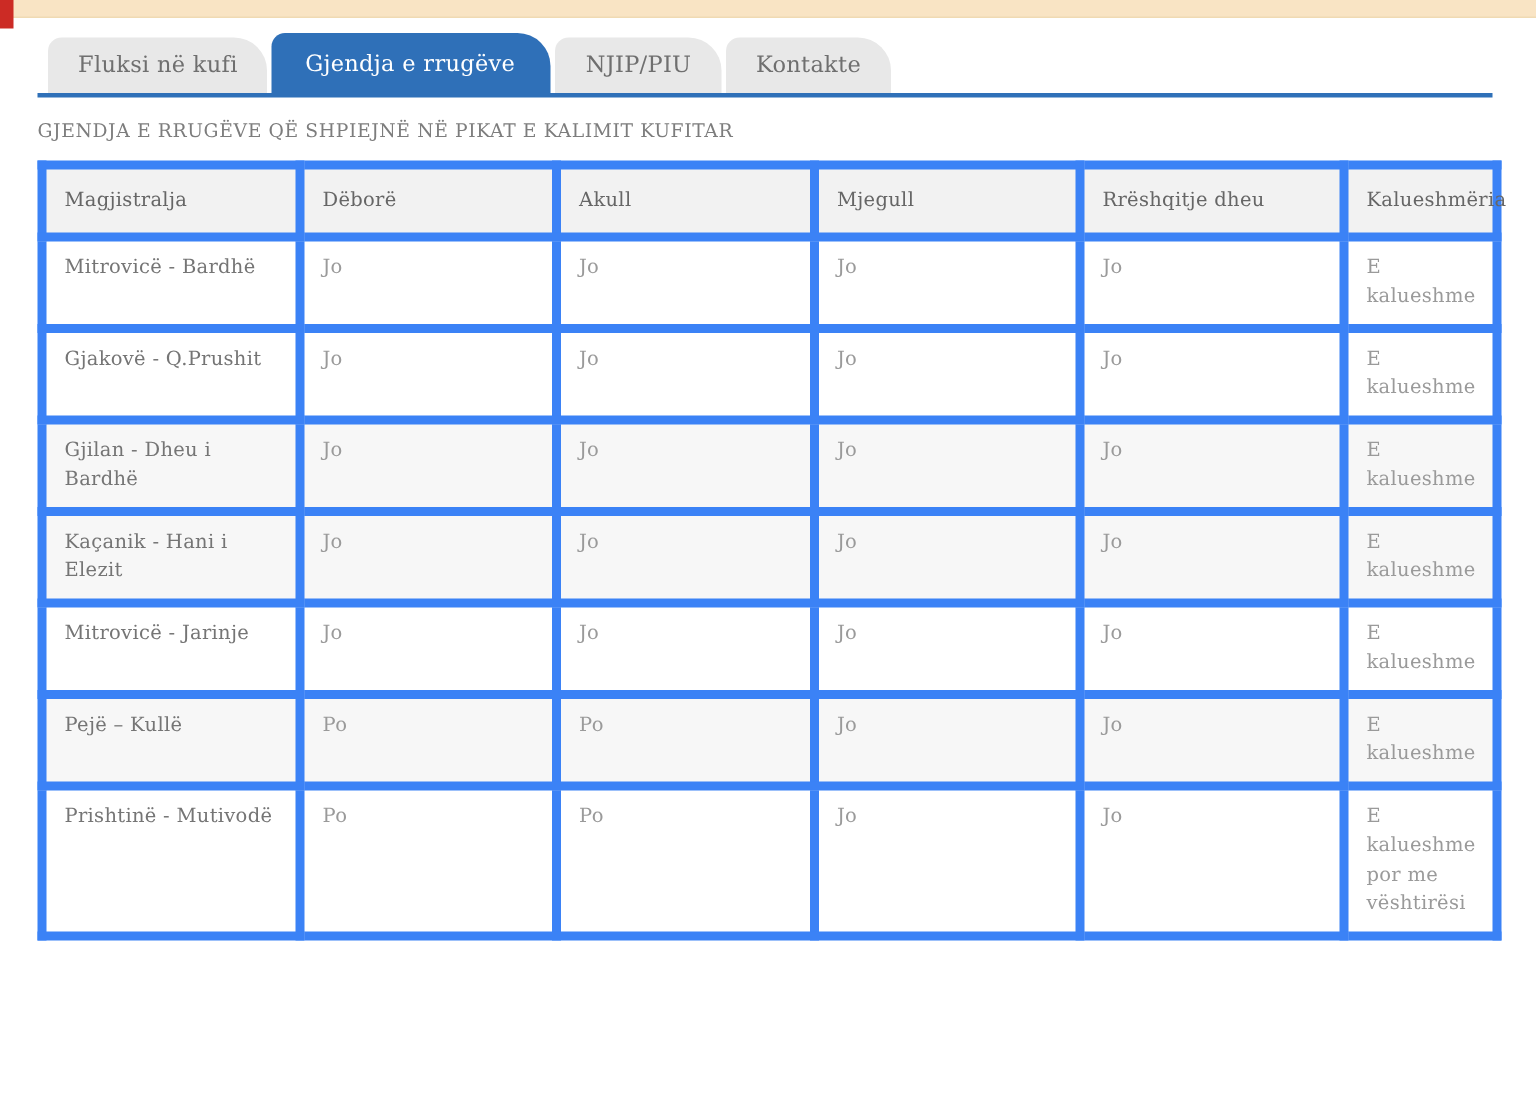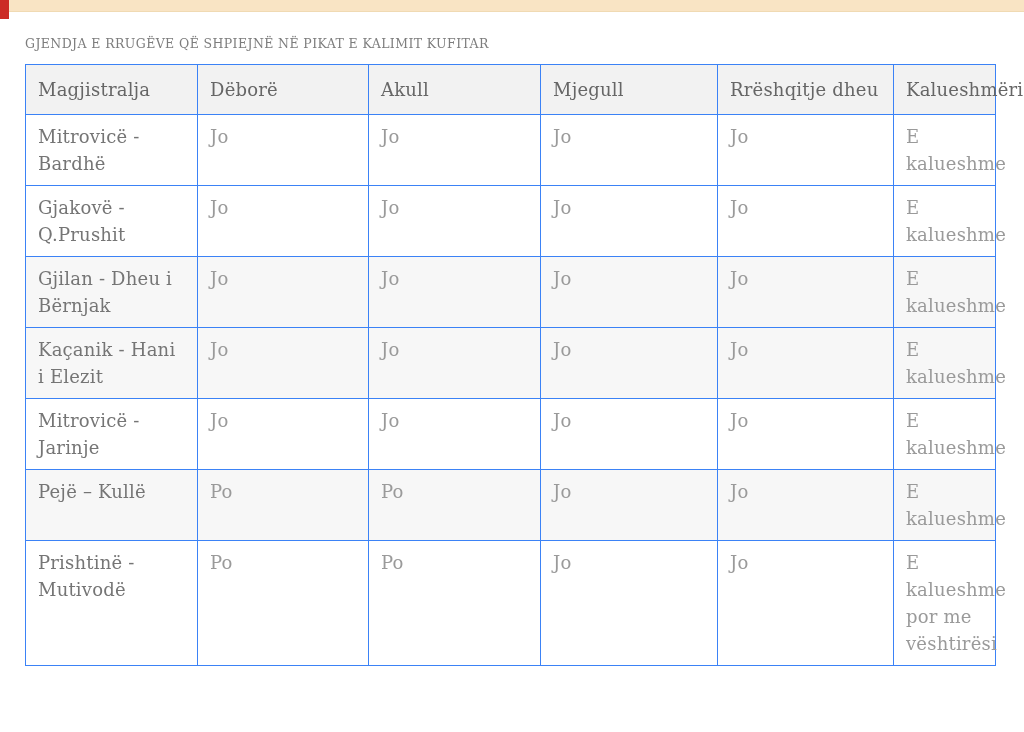--- a/index.html
+++ b/index.html
@@ -59,25 +59,25 @@
     color: #7d7d7d;
   }
   
   table.roads {
     width: 970px;
     border-collapse: collapse;
     border: 1px solid #c9c9c9;
     table-layout: fixed;
   }
   table.roads th, table.roads td {
-    border: 1px solid #3b82f6;
+    border: 6px solid #3b82f6;
     text-align: left;
     vertical-align: top;
     font-weight: normal;
-    font-size: 18px;
+    font-size: 13px;
     letter-spacing: 0.2px;
     line-height: 1.5;
   }
   table.roads th {
     background: #f2f2f2;
     color: #666666;
     padding: 11px 12px;
   }
   table.roads td {
     padding: 8px 12px;
@@ -87,20 +87,26 @@
   table.roads tr.alt td    { background: #f7f7f7; }
 </style>
 </head>
 <body>
 
 <div class="top-bar"></div>
 <div class="red-mark"></div>
 
 <div class="content">
 
+  <div class="tab-bar">
+    <div class="tab">Fluksi në kufi</div>
+    <div class="tab active">Gjendja e rrugëve</div>
+    <div class="tab">NJIP/PIU</div>
+    <div class="tab">Kontakte</div>
+  </div>
 
   <div class="page-heading">GJENDJA E RRUGËVE QË SHPIEJNË NË PIKAT E KALIMIT KUFITAR</div>
 
   <table class="roads">
     <colgroup>
       <col style="width:172px">
         <col style="width:171px">
         <col style="width:172px">
       <col style="width:177px">
         <col style="width:176px">
@@ -127,21 +133,21 @@
   </tr>
         <tr>
     <td class="road-name">Gjakovë - Q.Prushit</td>
     <td class="cond">Jo</td>
     <td class="cond">Jo</td>
     <td class="cond">Jo</td>
     <td class="cond">Jo</td>
     <td class="cond">E kalueshme</td>
   </tr>
         <tr class="alt">
-    <td class="road-name">Gjilan - Dheu i Bërnjak</td>
+    <td class="road-name">Gjilan - Dheu i Bardhë</td>
     <td class="cond">Jo</td>
     <td class="cond">Jo</td>
     <td class="cond">Jo</td>
     <td class="cond">Jo</td>
     <td class="cond">E kalueshme</td>
   </tr>
         <tr class="alt">
     <td class="road-name">Kaçanik - Hani i Elezit</td>
     <td class="cond">Jo</td>
     <td class="cond">Jo</td>

